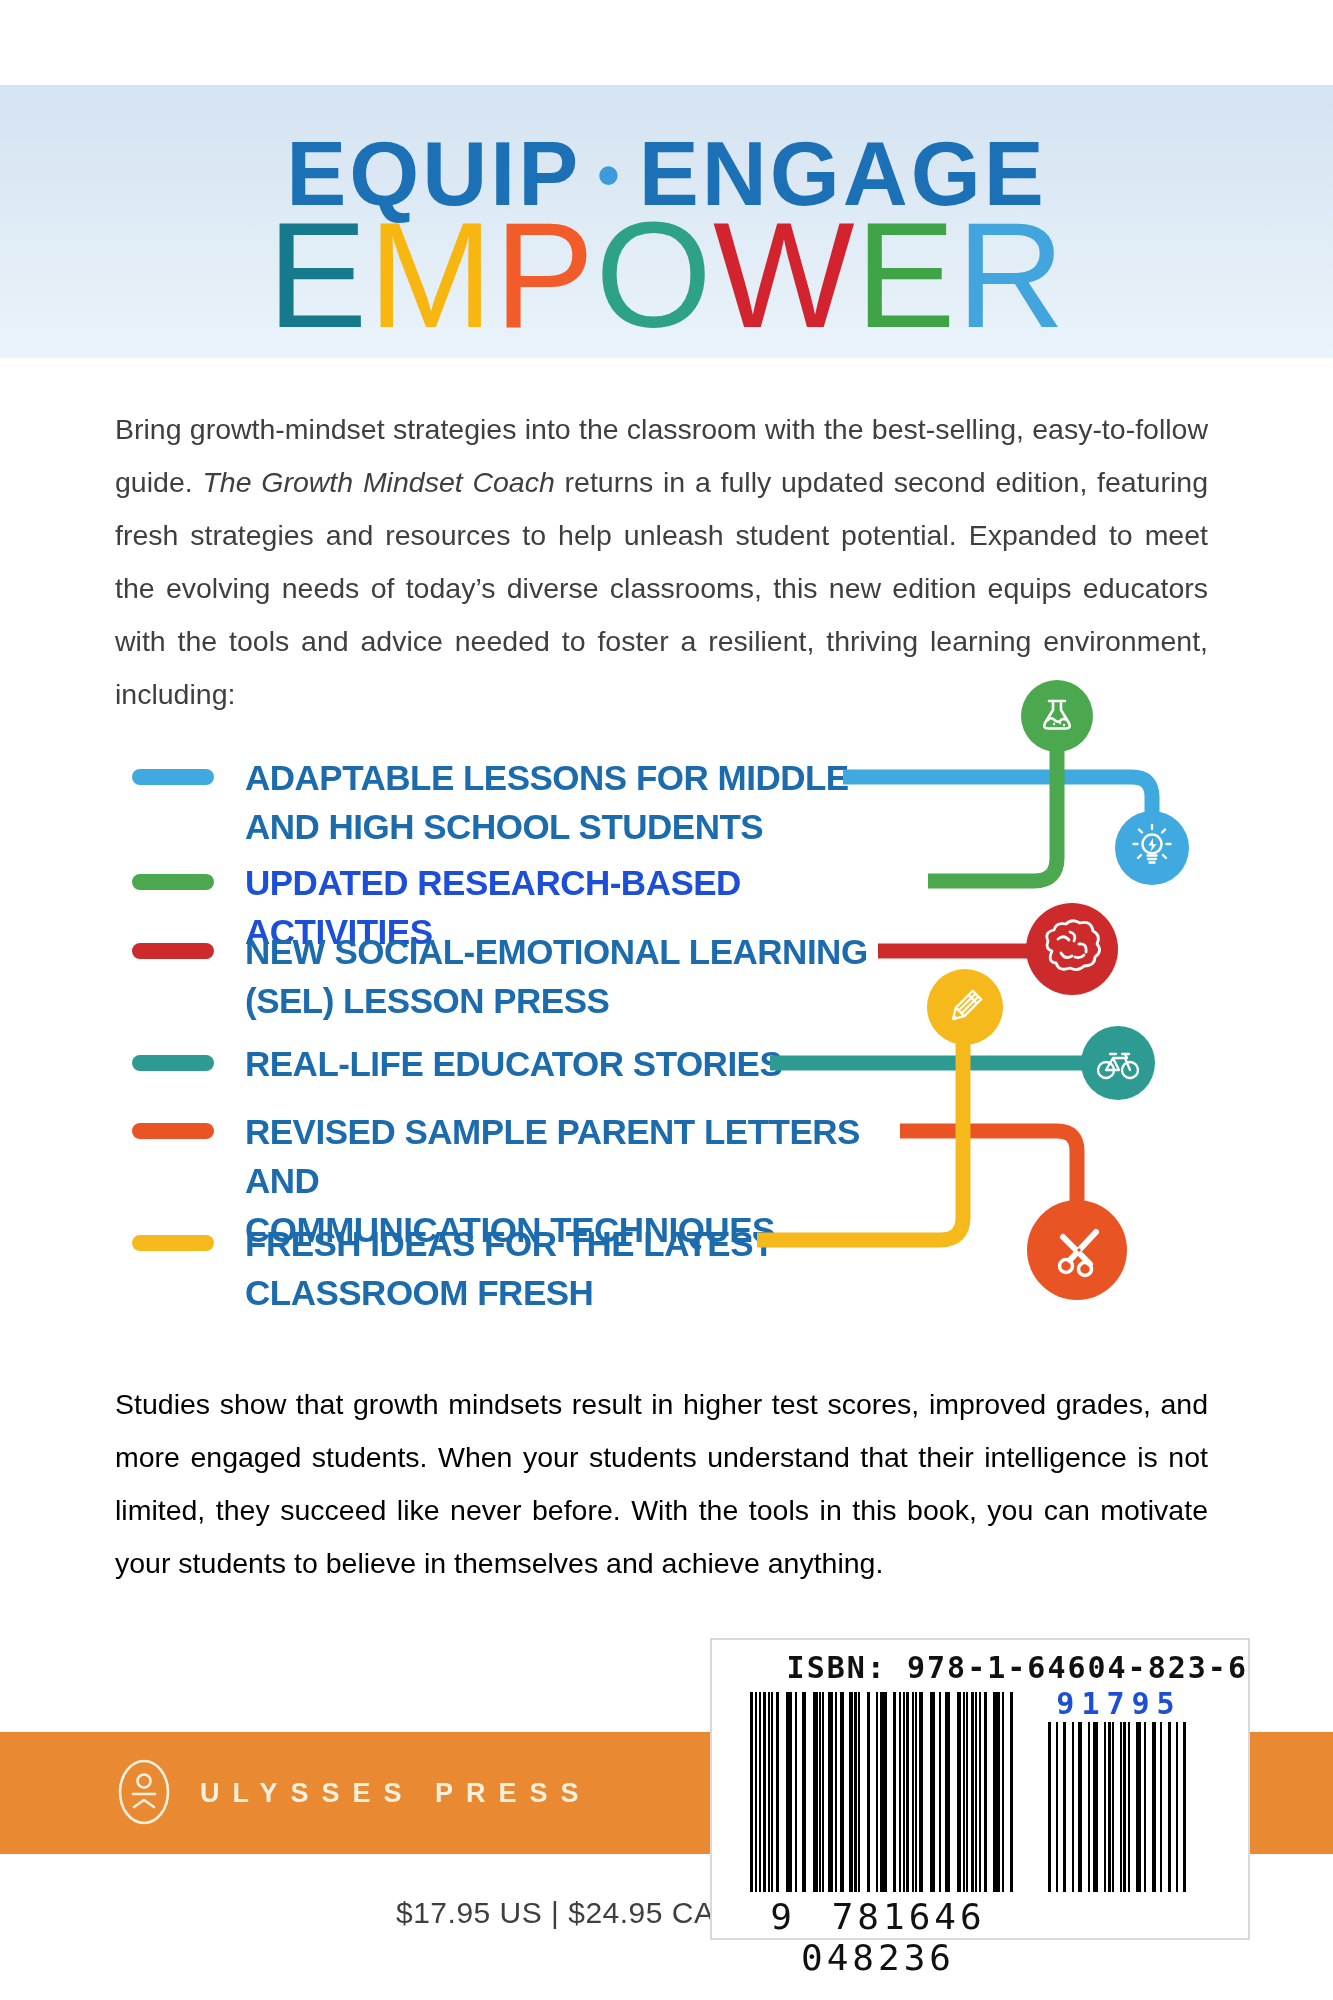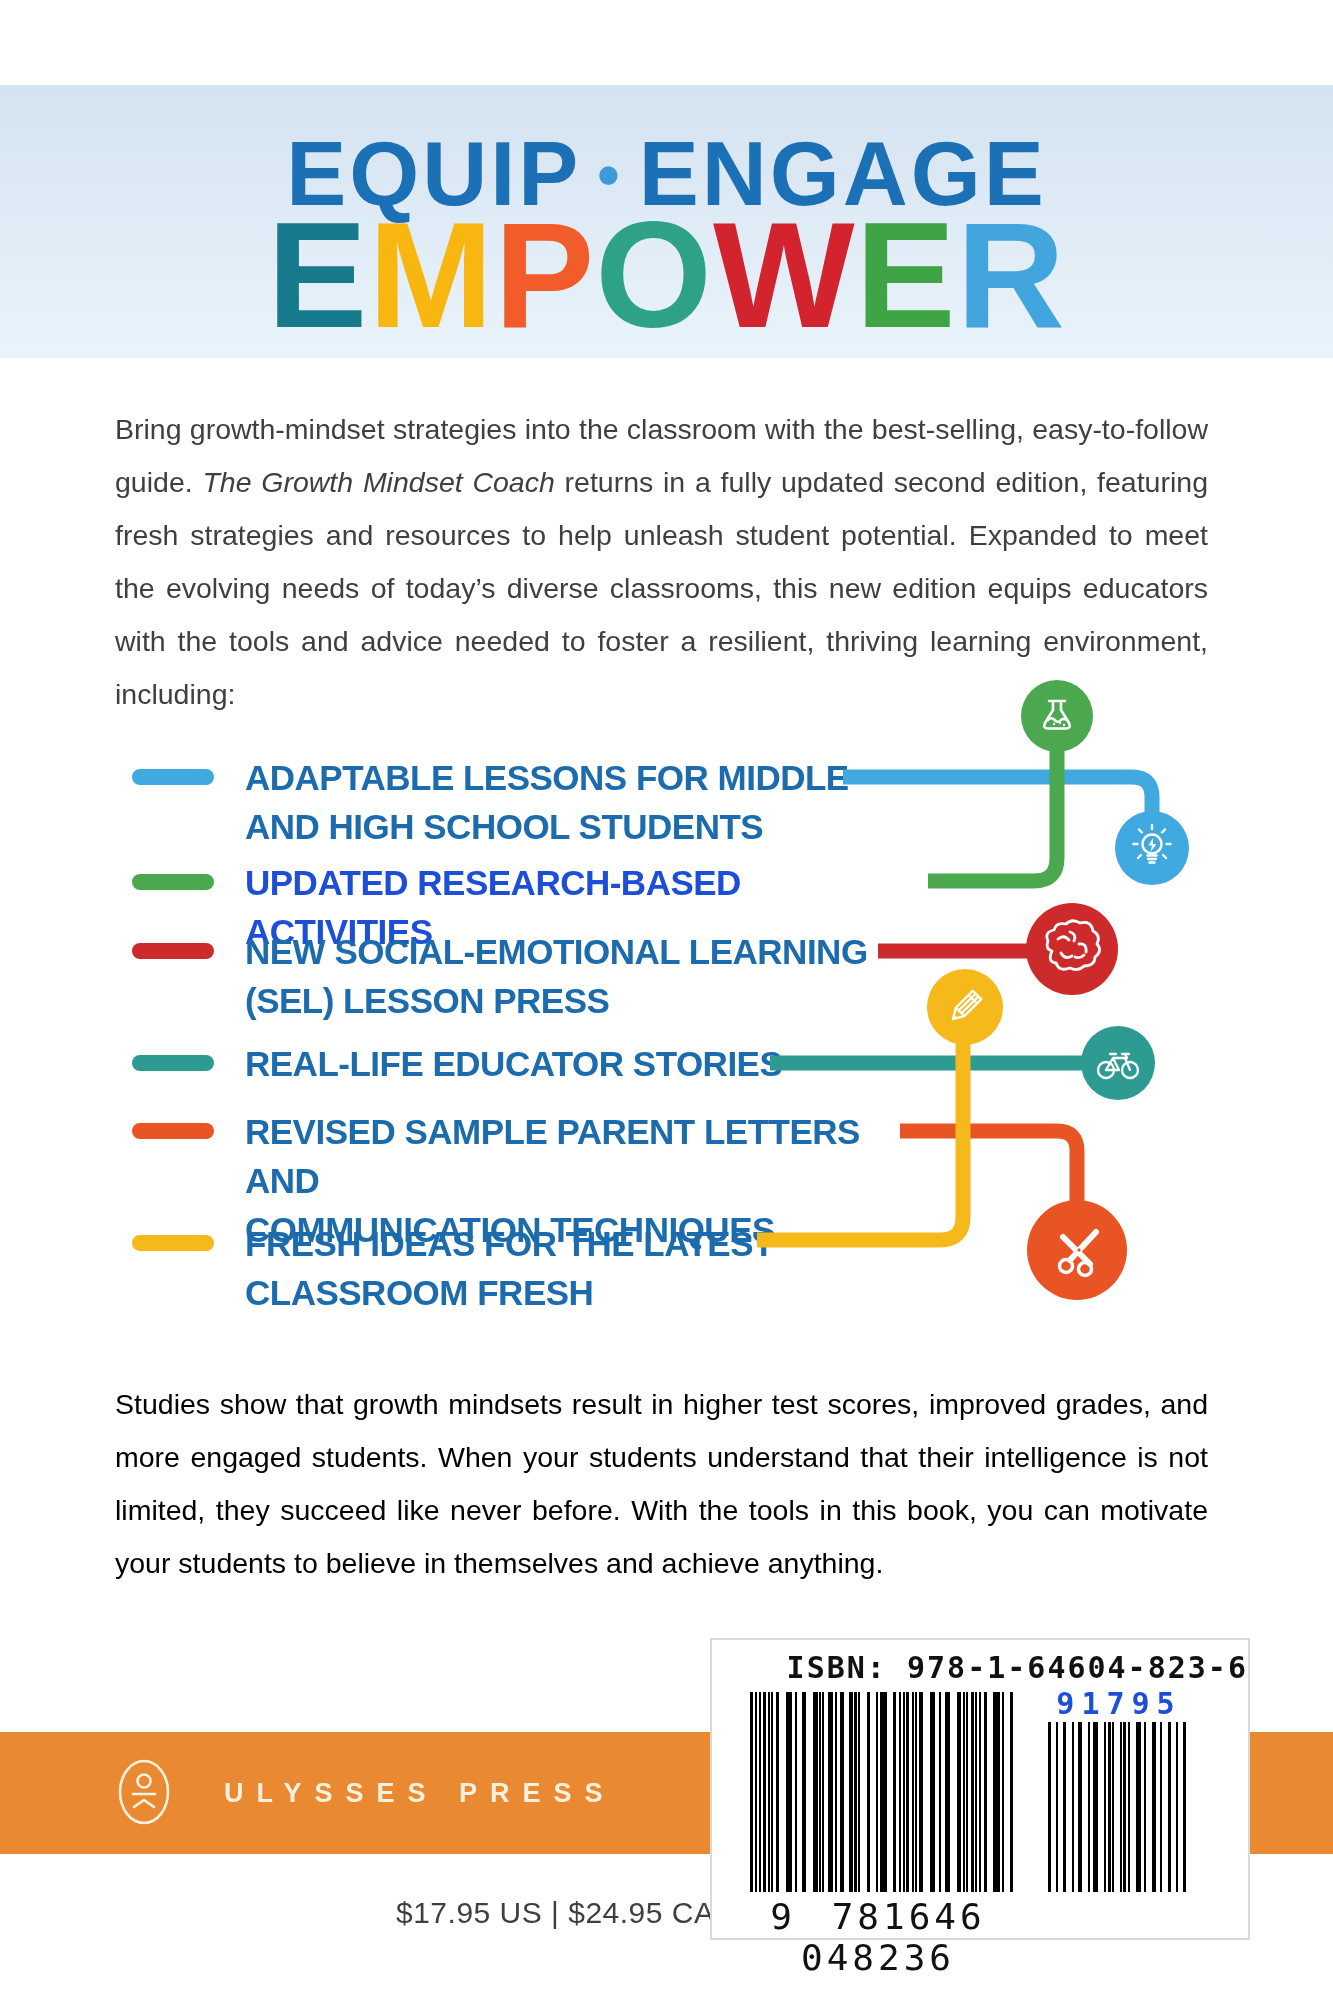--- a/index.html
+++ b/index.html
@@ -5,21 +5,21 @@
   html,body{margin:0;padding:0;background:#fff;}
   .page{position:relative;width:1333px;height:2000px;background:#fff;overflow:hidden;
         font-family:"Liberation Sans",sans-serif;}
   .abs{position:absolute;}
 
   
   .band{left:0;top:85px;width:1333px;height:273px;}
   .h1{left:0;top:129px;width:1333px;text-align:center;font-size:90px;font-weight:bold;
       letter-spacing:3px;line-height:1;}
   .h1 .sep{display:inline-block;font-size:64px;vertical-align:0.12em;margin:0 16px;}
-  .h2{left:0;top:200px;width:1333px;text-align:center;font-size:150px;font-weight:bold;
+  .h2{left:0;top:200px;width:1333px;text-align:center;font-size:150px;font-weight:normal;
       letter-spacing:1px;line-height:1;}
 
   
   .para{left:115px;width:1093px;font-size:28.5px;line-height:53px;text-align:justify;}
   .para em{font-style:italic;}
   .para1{top:403px;}
   .para2{top:1378px;}
 
   
   .feat-label{left:245px;width:640px;font-weight:bold;font-size:35px;line-height:49px;
@@ -46,21 +46,21 @@
      repeating-linear-gradient(90deg,#000 0 2px,rgba(0,0,0,0) 2px 8px),
      repeating-linear-gradient(90deg,#000 0 3px,rgba(0,0,0,0) 3px 15px);}
   .bcnum{left:722px;top:1896px;width:312px;text-align:center;
         font-family:"DejaVu Sans Mono",monospace;font-weight:normal;font-size:36px;
         letter-spacing:4px;word-spacing:10px;color:#111;z-index:4;}
 
   
   .pband{left:0;top:1732px;width:1333px;height:122px;z-index:1;}
   .plogo{left:117px;top:1758px;width:54px;height:68px;z-index:2;}
   .pname{left:200px;top:1732px;height:122px;display:flex;align-items:center;z-index:2;
-         font-size:27px;font-weight:bold;letter-spacing:13px;margin-left:24px;}
+         font-size:27px;font-weight:bold;letter-spacing:13px;}
 
   .price{left:396px;top:1896px;font-size:30px;letter-spacing:0.5px;z-index:2;}
 </style>
 </head>
 <body>
 
 <div class="page">
 
   <div class="abs band" style="background: linear-gradient(rgb(212, 227, 241), rgb(234, 243, 250));"></div>
 

